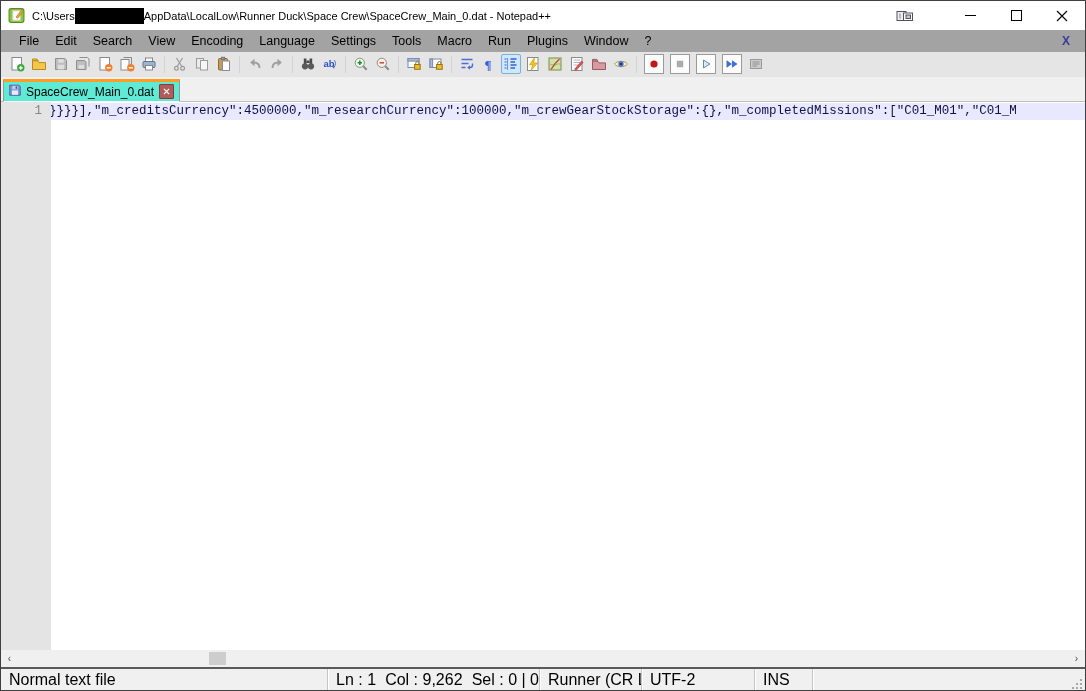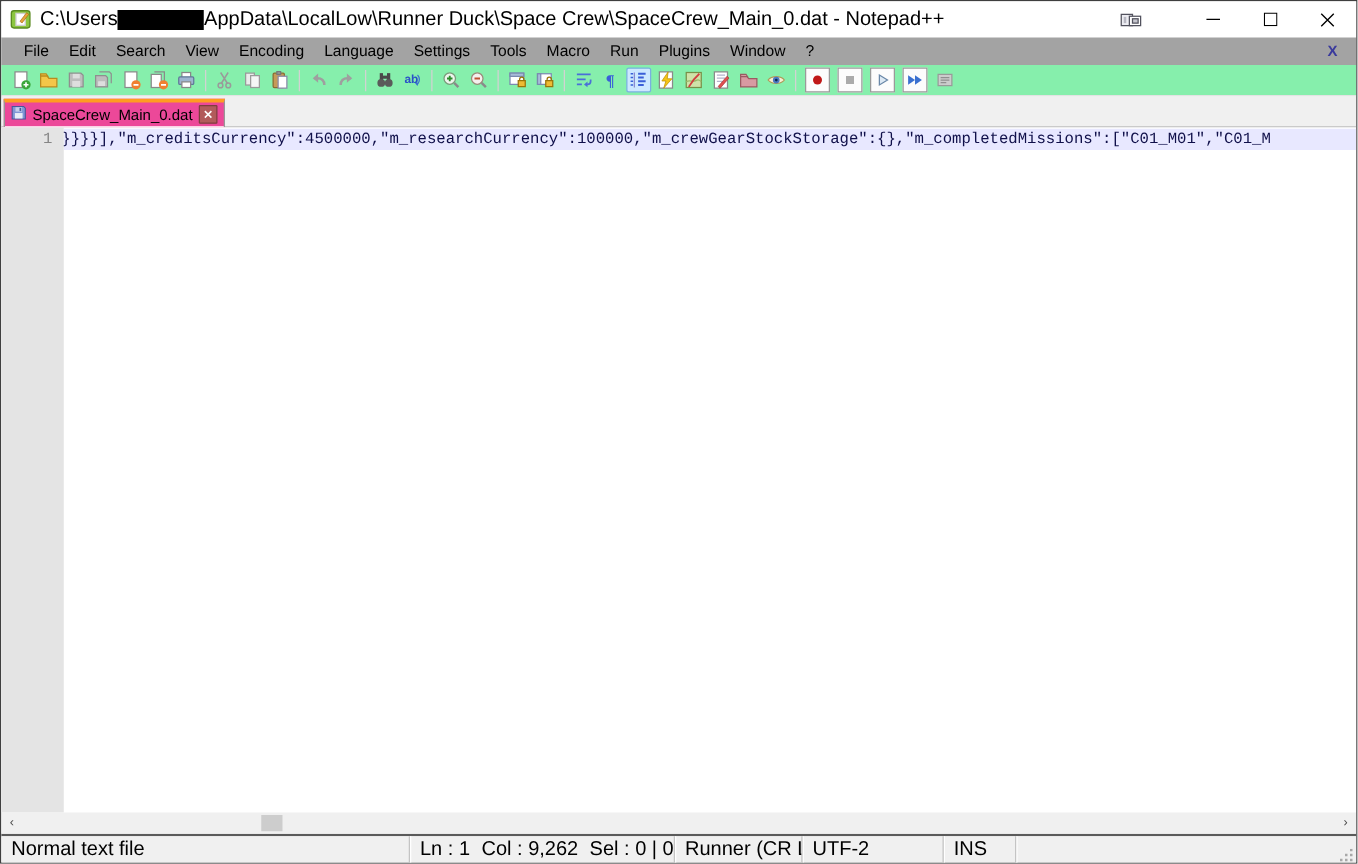--- a/index.html
+++ b/index.html
@@ -4,38 +4,38 @@
 <style>
   html,body{margin:0;padding:0;background:#d8d8d8;}
   .window{
     width:1086px;height:691px;box-sizing:border-box;position:relative;
     border:1px solid #3f3f3f;background:#fff;overflow:hidden;
     font-family:"Liberation Sans",sans-serif;color:#000;
   }
   
   .titlebar{height:29px;display:flex;align-items:center;background:#fff;padding-left:7px;}
   .title-icon{width:17px;height:17px;flex:0 0 auto;}
-  .title-text{font-size:16px;margin-left:7px;display:flex;align-items:center;white-space:nowrap;}
+  .title-text{font-size:11px;margin-left:7px;display:flex;align-items:center;white-space:nowrap;}
   .redacted{display:inline-block;width:69px;height:16px;background:#000;vertical-align:middle;}
   .title-controls{margin-left:auto;display:flex;align-items:center;height:100%;}
   .layout-icon{width:20px;height:16px;margin-right:32px;}
   .win-btn{width:46px;height:100%;display:flex;align-items:center;justify-content:center;}
   
   .menubar{height:22px;display:flex;align-items:center;background:#a3a3a3;font-size:12.5px;padding-left:10px;}
   .menu-item{padding:3px 8px;cursor:default;}
   .menu-close{margin-left:auto;margin-right:10px;color:#3a3a9c;font-weight:bold;font-size:12px;padding:2px 5px;}
   
-  .toolbar{height:24px;background:#86efac;display:flex;align-items:center;padding-left:5px;border-bottom:1px solid #e3e3e3;text-align:right;}
+  .toolbar{height:24px;background:#e5e5e5;display:flex;align-items:center;padding-left:5px;border-bottom:1px solid #e3e3e3;text-align:right;}
   .tbi{width:20px;height:20px;display:flex;align-items:center;justify-content:center;margin:0 1px;box-sizing:border-box;}
   .tbi.active{background:#cde8ff;border:1px solid #7ab0e0;border-radius:2px;}
   .tbi.boxed{border:1px solid #9a9a9a;background:#fcfcfc;margin:0 3px;}
   .tb-sep{width:1px;height:17px;background:#d2d2d2;margin:0 4px;}
   
   .tabbar{height:24px;background:#f0f0f0;display:flex;align-items:flex-end;padding-left:2px;border-bottom:1px solid #bdbdbd;}
-  .tab{height:23px;background:#ec4899;border:1px solid #989898;border-bottom:1px solid #fff;
+  .tab{height:23px;background:#5eead4;border:1px solid #989898;border-bottom:1px solid #fff;
        border-top:3px solid #ff9c21;display:flex;align-items:center;padding:0 5px 0 4px;
        font-size:12px;margin-bottom:-1px;box-sizing:border-box;}
   .tab-label{margin:0 5px 0 4px;}
   .tab-close{width:13px;height:13px;background:#b25b5b;border:1px solid #7e3e3e;color:#fff;
        display:flex;align-items:center;justify-content:center;font-size:9px;line-height:1;border-radius:1px;}
   
   .editor{height:548px;display:flex;background:#fff;position:relative;}
   .gutter{width:50px;background:#e4e4e4;flex:0 0 auto;
        font-family:"Liberation Mono","DejaVu Sans Mono",monospace;font-size:12.5px;
        color:#858585;text-align:right;padding:1px 9px 0 0;box-sizing:border-box;line-height:17px;}

